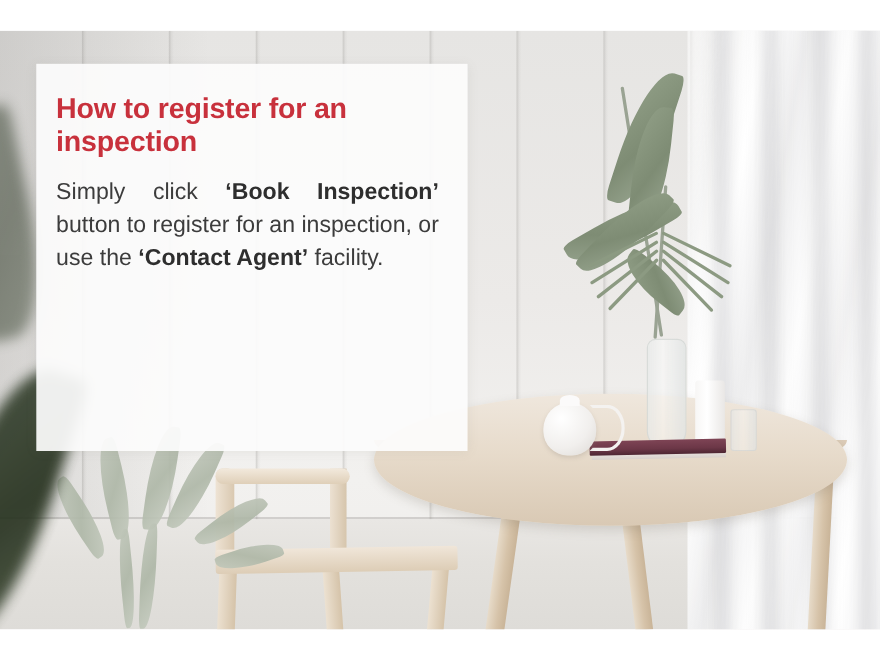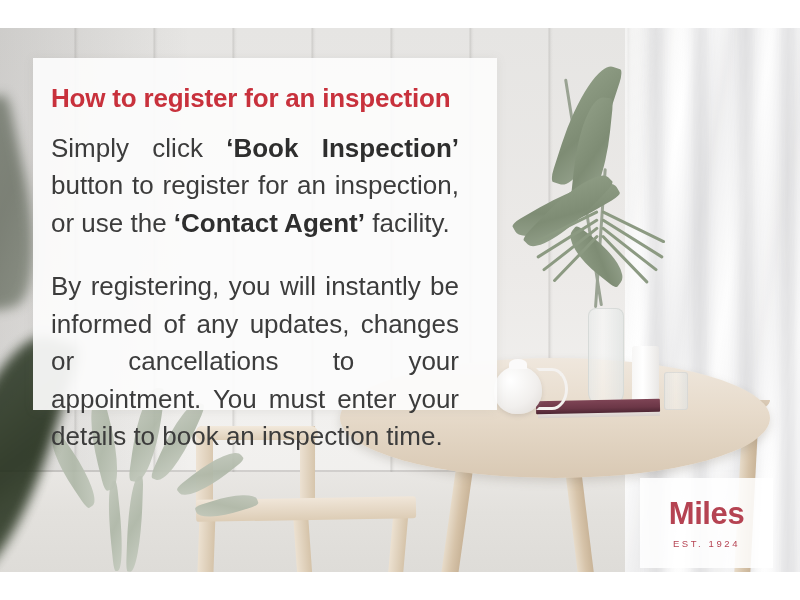--- a/index.html
+++ b/index.html
@@ -265,39 +265,39 @@
     border-radius: 60% 8% 60% 8%;
     filter: blur(6px);
     opacity: 0.92;
   }
 
   
   .panel {
     position: absolute;
     left: 33px;
     top: 58px;
-    width: 464px;
+    width: 392px;
     height: 352px;
     background: rgba(252,252,252,0.93);
     box-shadow: 0 1px 10px rgba(120,118,112,0.10);
   }
   .panel-inner {
     padding: 26px 26px 0 18px;
   }
   .headline {
     margin: 0 0 16px 0;
     font-size: 26px;
     font-weight: 700;
     letter-spacing: -0.2px;
     color: #c8313c;
     line-height: 1.15;
   }
   .body-para {
-    margin: 0 12px 26px 0;
-    font-size: 26px;
+    margin: 0 0 26px 0;
+    font-size: 21px;
     line-height: 1.44;
     color: #3c3c3c;
     text-align: justify;
     text-justify: inter-word;
   }
   .body-para:last-of-type { margin-bottom: 0; }
   .body-para b { font-weight: 700; color: #2e2e2e; }
   .note {
     margin: 22px 0 0 0;
     font-size: 12.5px;
@@ -402,33 +402,28 @@
       <div class="leaf-pale" style="left:14px; top:30px;  width:20px; height:80px;  transform:rotate(-34deg);"></div>
       <div class="leaf-pale" style="left:98px; top:44px;  width:20px; height:72px;  transform:rotate(52deg);"></div>
       <div class="leaf-pale" style="left:112px;top:74px;  width:18px; height:62px;  transform:rotate(72deg);"></div>
       <div class="leaf-pale" style="left:56px; top:88px;  width:14px; height:96px;  transform:rotate(2deg);"></div>
       <div class="leaf-pale" style="left:44px; top:92px;  width:12px; height:90px;  transform:rotate(-6deg);"></div>
     </div>
 
     <div class="fg-leaf" style="left:-44px; top:300px; width:86px; height:270px; transform:rotate(18deg);"></div>
     <div class="fg-leaf" style="left:-34px; top:70px;  width:64px; height:210px; transform:rotate(-12deg); opacity:0.5;"></div>
 
-    <div class="logo">
-      <div class="logo-word">Miles</div>
-      <div class="logo-est">EST. 1924</div>
-    </div>
 
   </div>
 
   <div class="panel">
     <div class="panel-inner">
 
       <h1 class="headline">How to register for an inspection</h1>
 
       <p class="body-para"><span>Simply click </span><b>‘Book Inspection’</b><span> button to register for an inspection, or use the </span><b>‘Contact Agent’</b><span> facility.</span></p>
 
-      <p class="body-para">By registering, you will instantly be informed of any updates, changes or cancellations to your appointment. You must enter your details to book an inspection time.</p>
 
 
     </div>
   </div>
 
 </div>
 
 </body></html>

